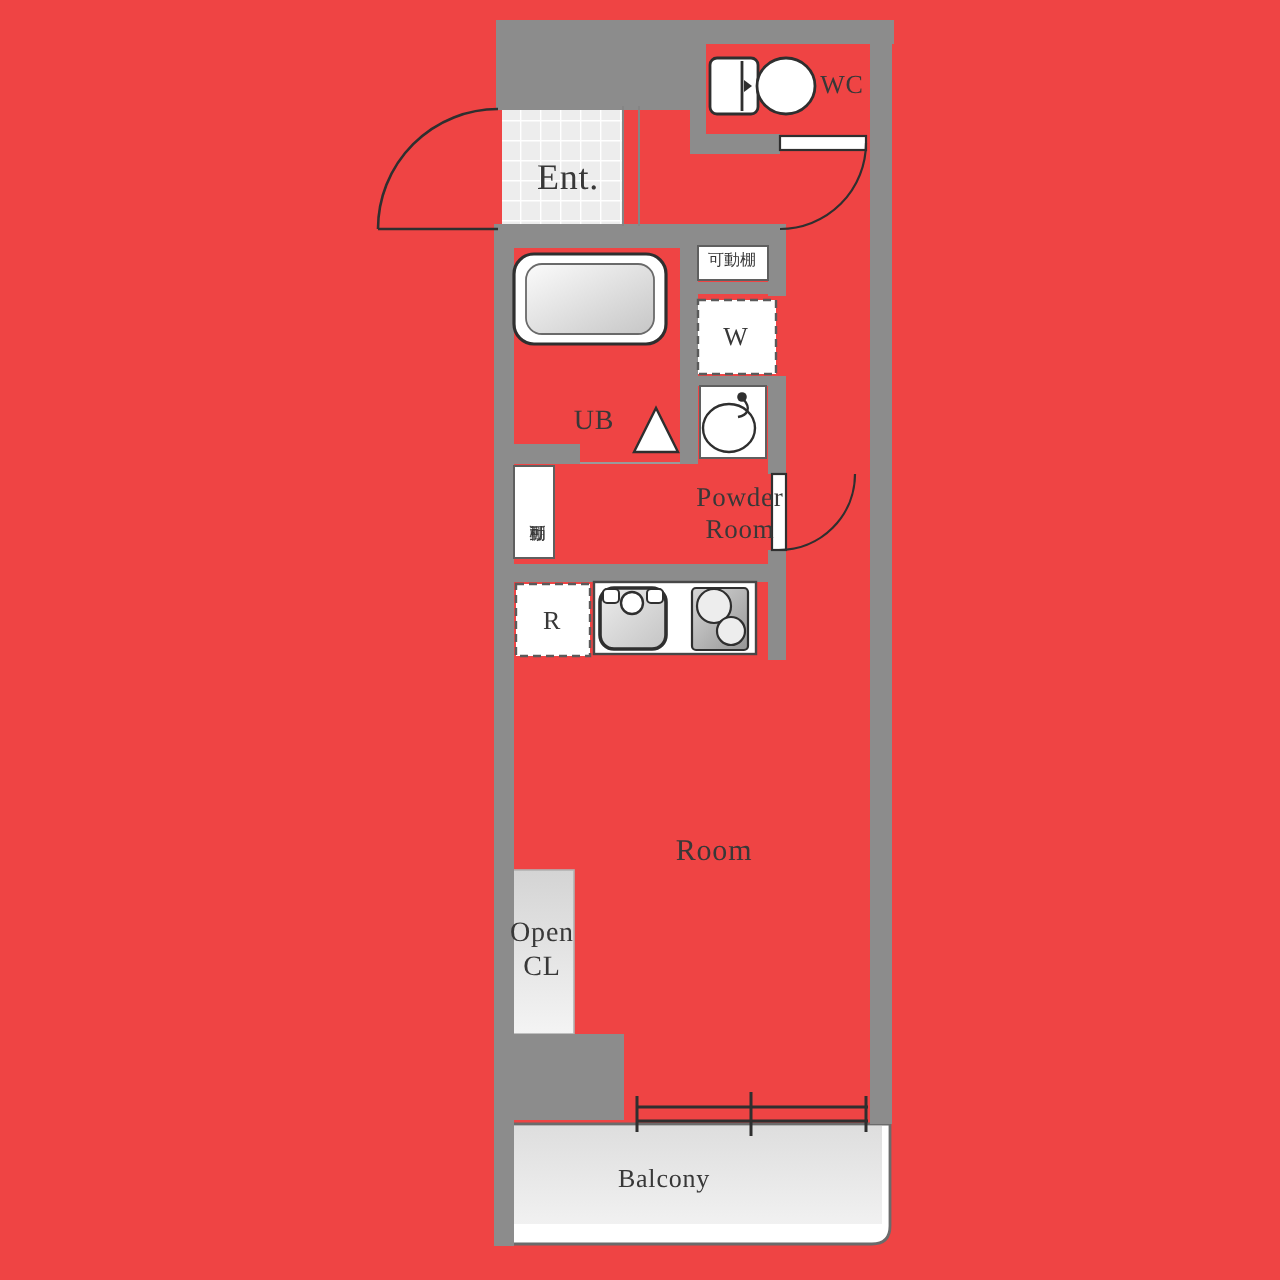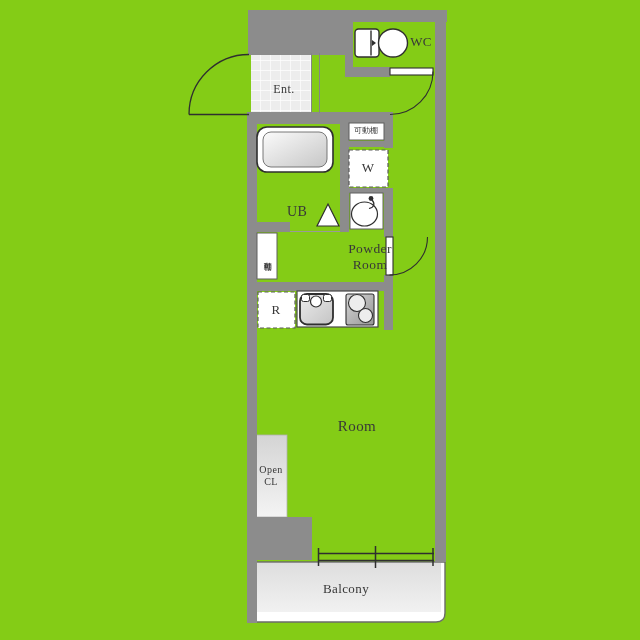--- a/index.html
+++ b/index.html
@@ -1,33 +1,33 @@
 <!DOCTYPE html>
 <html style="--wall: #8c8c8c; --tile-floor: #ededed; --balcony-floor: #e4e4e4; --closet-fill: #dcdcdc; --text: #383838; --fixture-line: #2f2f2f;"><head>
 <meta charset="utf-8">
 <style>
   :root{
     --wall:#8c8c8c; --tile-floor:#ededed; --balcony-floor:#e4e4e4;
     --closet-fill:#dcdcdc; --text:#383838; --fixture-line:#2f2f2f;
   }
   html,body{margin:0;padding:0;background:#fff;}
-  .canvas{position:relative;width:640px;height:640px;background:#84cc16;overflow:hidden;
+  .canvas{position:relative;width:640px;height:640px;background:#ef4444;overflow:hidden;
           font-family:"Liberation Serif","DejaVu Serif",serif;color:var(--text);}
   .plan-svg{position:absolute;left:0;top:0;}
   .lbl{position:absolute;transform:translate(-50%,-50%);white-space:nowrap;
        text-align:center;line-height:1.18;letter-spacing:.4px;color:var(--text);}
   .lbl span{display:block;}
   .lbl-wc{font-size:13px;}
-  .lbl-ent{font-size:12px;}
+  .lbl-ent{font-size:18px;}
   .lbl-ub{font-size:14px;}
   .lbl-w{font-size:13px;}
   .lbl-powder{font-size:13.5px;}
   .lbl-r{font-size:13px;}
   .lbl-room{font-size:15px;}
-  .lbl-opencl{font-size:10px;}
+  .lbl-opencl{font-size:14px;}
   .lbl-balcony{font-size:13px;}
   .lbl-shelf{font-size:8px;letter-spacing:0;font-family:Liberation Mono, monospace;}
   .lbl-shelf-v{writing-mode:vertical-rl;text-orientation:upright;}
 </style>
 </head>
 <body>
 
 <div class="canvas">
 
   <svg class="plan-svg" width="640" height="640" viewBox="0 0 640 640">
@@ -172,14 +172,14 @@
   <div class="lbl lbl-powder" style="left:334px;top:257px;margin-left:36px;">
     <span>Powder</span>
     <span>Room</span>
   </div>
   <div class="lbl lbl-r" style="left:276px;top:310px;">R</div>
   <div class="lbl lbl-room" style="left:357px;top:427px;">Room</div>
   <div class="lbl lbl-opencl" style="left:271px;top:476px;">
     <span>Open</span>
     <span>CL</span>
   </div>
-  <div class="lbl lbl-balcony" style="left:346px;top:589px;">Balcony</div>
+  <div class="lbl lbl-balcony" style="left:332px;top:589px;">Balcony</div>
 </div>
 
 </body></html>

